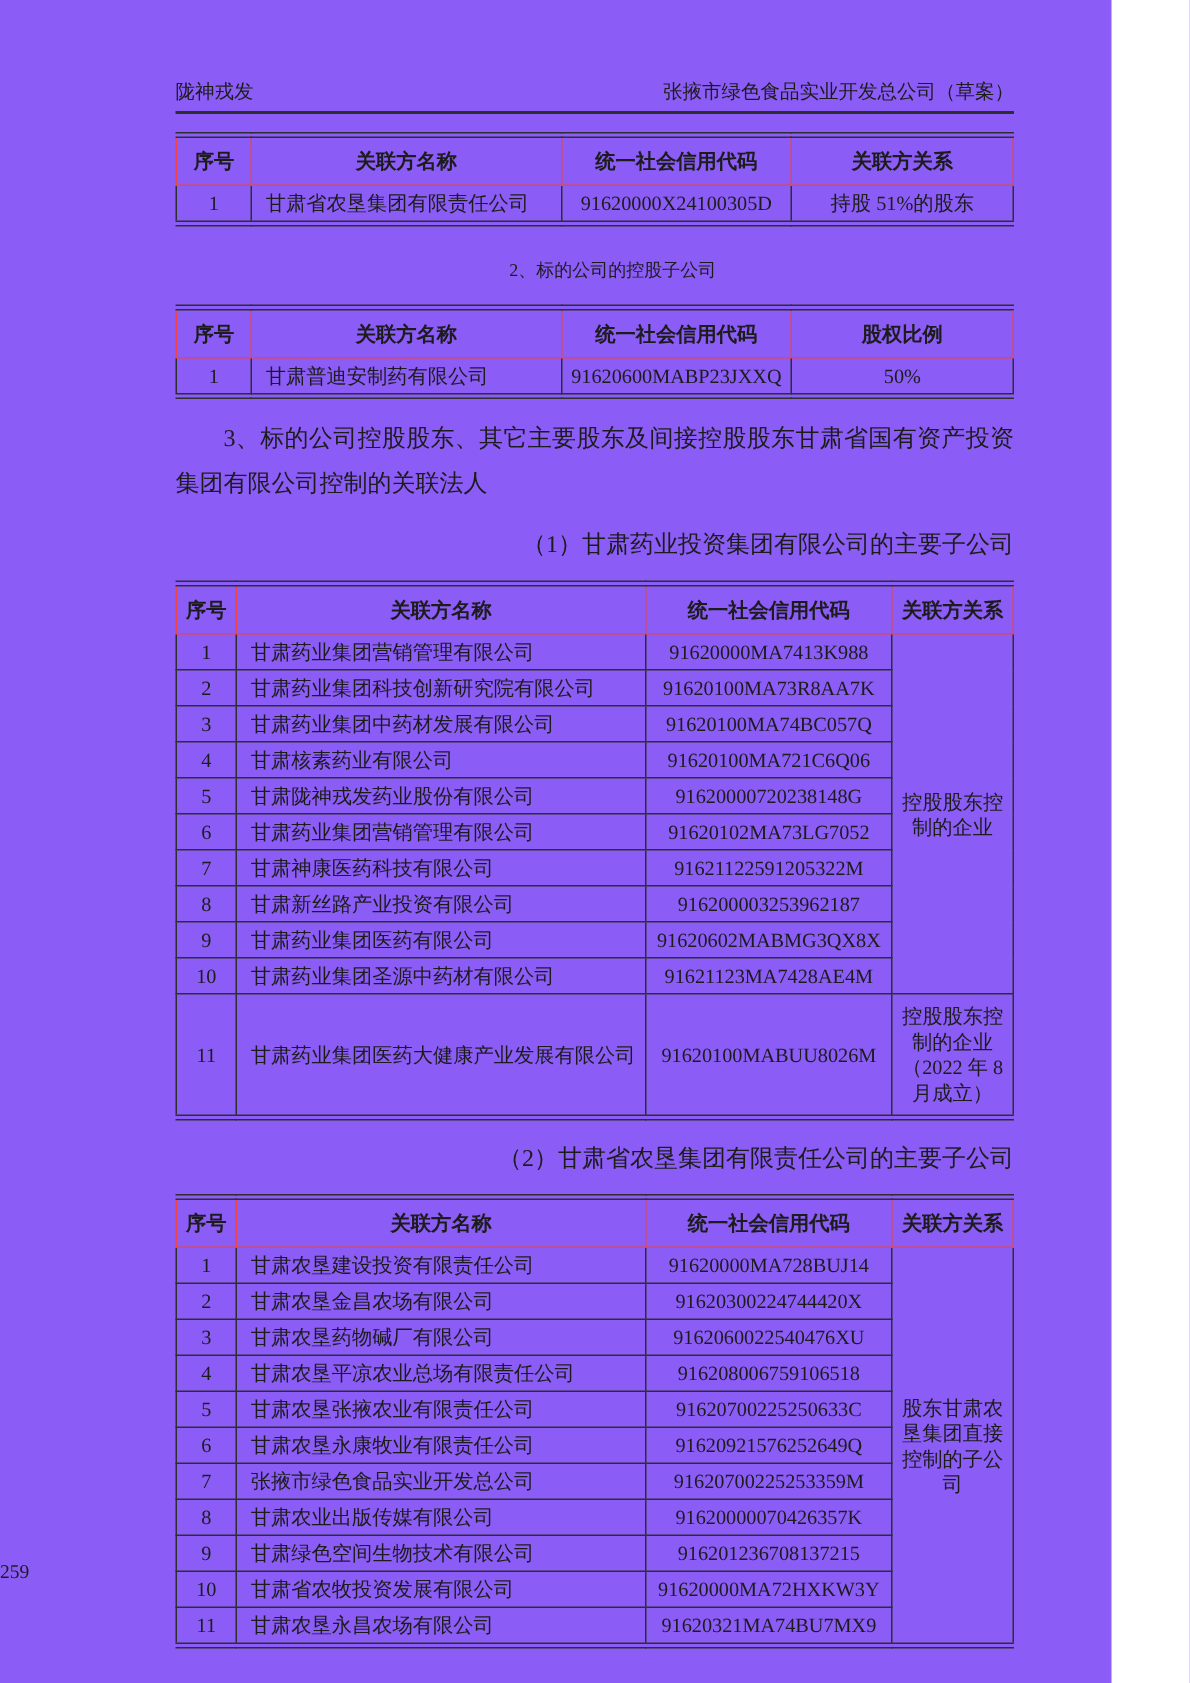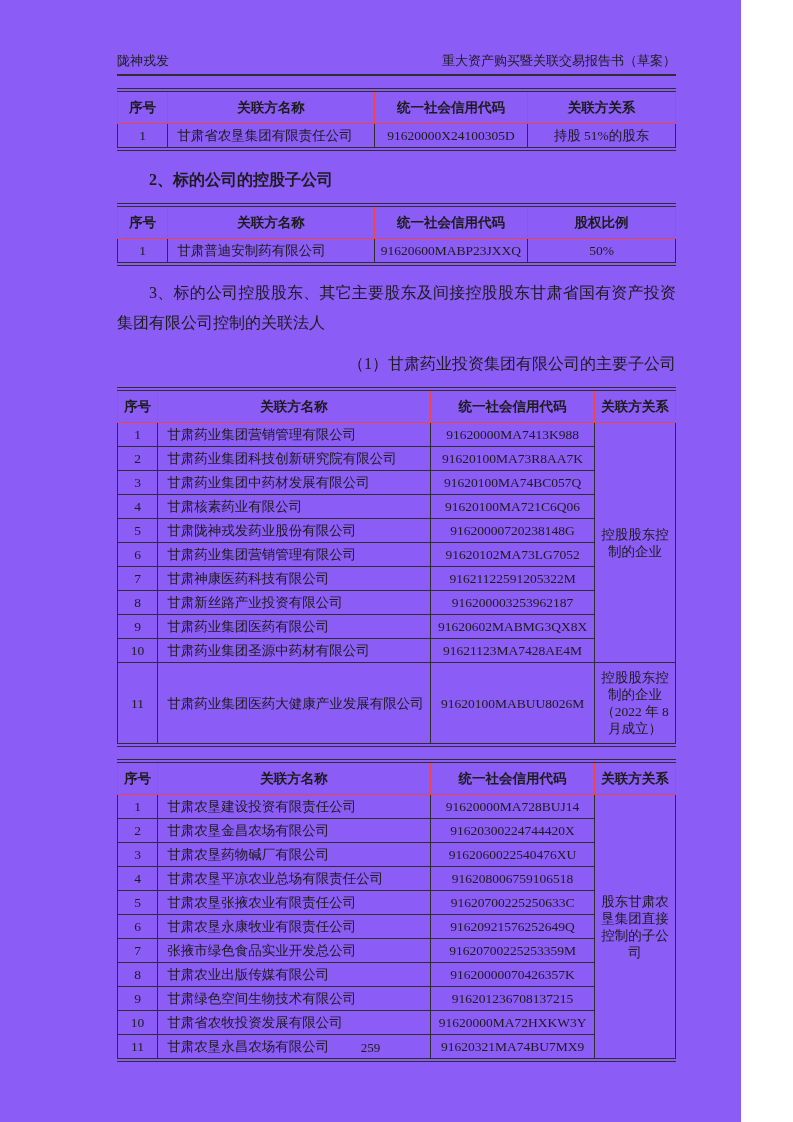--- a/index.html
+++ b/index.html
@@ -15,21 +15,21 @@
 
   
   .header-strip{
     display:flex;justify-content:space-between;align-items:flex-end;
     padding-top:53px;padding-bottom:5px;
     border-bottom:2px solid #2e2e2e;
     font-size:13px;line-height:16px;
   }
 
   
-  .h-num{font-size:16px;font-weight:bold;margin:18px 0 0;text-indent:2em;line-height:22px;}
+  .h-num{font-size:12px;font-weight:normal;margin:18px 0 0;text-indent:2em;line-height:22px;text-align:center;}
   .para{font-size:16px;line-height:30px;margin:12px 0 0;text-indent:2em;text-align:justify;}
   .h-sub{font-size:16px;font-weight:normal;margin:15px 0 0;text-indent:2em;line-height:22px;text-align:right;}
 
   
   table.tbl{
     width:100%;border-collapse:collapse;table-layout:fixed;
     margin-top:12px;
     border-top:4px double #2e2e2e;border-bottom:4px double #2e2e2e;
     font-size:13.5px;
   }
@@ -52,32 +52,32 @@
   .layout-a col:nth-child(2){width:37%;}
   .layout-a col:nth-child(3){width:27.5%;}
   .layout-a col:nth-child(4){width:26.5%;}
   .layout-b col:nth-child(1){width:7.2%;}
   .layout-b col:nth-child(2){width:48.9%;}
   .layout-b col:nth-child(3){width:29.4%;}
   .layout-b col:nth-child(4){width:14.5%;}
 
   .footer-page{
     position:absolute;top:1040px;left:0;width:100%;
-    text-align:center;font-size:13px;
+    font-size:13px;
   }
 </style>
 </head>
 <body>
 
 <div class="page">
   <div class="content">
 
     <div class="header-strip">
       <span>陇神戎发</span>
-      <span>重大资产购买暨关联交易报告书（草案）</span>
+      <span>张掖市绿色食品实业开发总公司（草案）</span>
     </div>
 
     <table class="tbl layout-a mt-first">
       <colgroup>
           <col>
           <col>
           <col>
           <col>
         </colgroup>
       <thead>
@@ -198,20 +198,21 @@
           </tr>
           <tr>
             <td>11</td>
             <td class="al">甘肃药业集团医药大健康产业发展有限公司</td>
             <td>91620100MABUU8026M</td>
             <td rowspan="1" class="merged">控股股东控制的企业（2022 年 8 月成立）</td>
           </tr>
         </tbody>
     </table>
 
+    <div class="h-sub">（2）甘肃省农垦集团有限责任公司的主要子公司</div>
 
     <table class="tbl layout-b">
       <colgroup>
           <col>
           <col>
           <col>
           <col>
         </colgroup>
       <thead>
           <tr>

